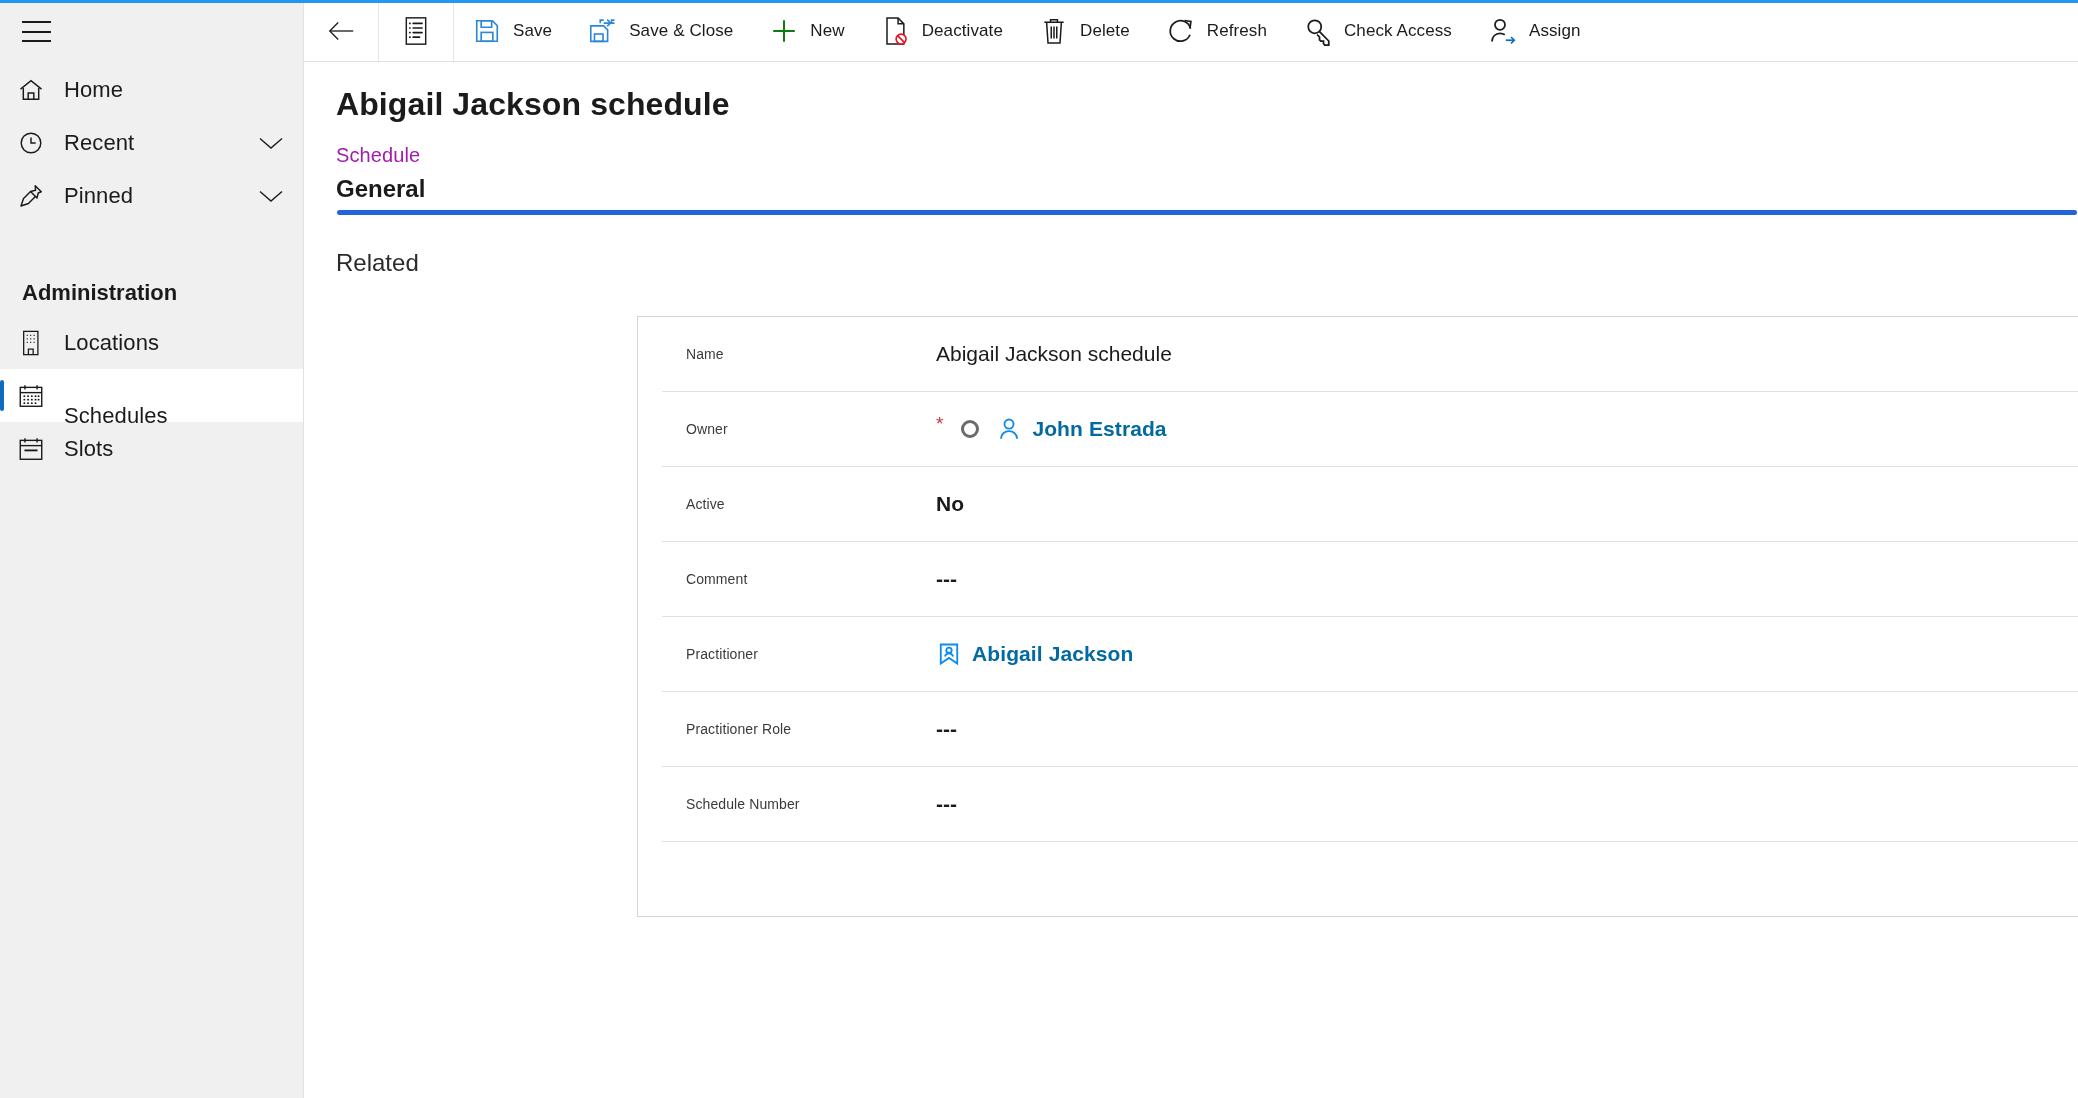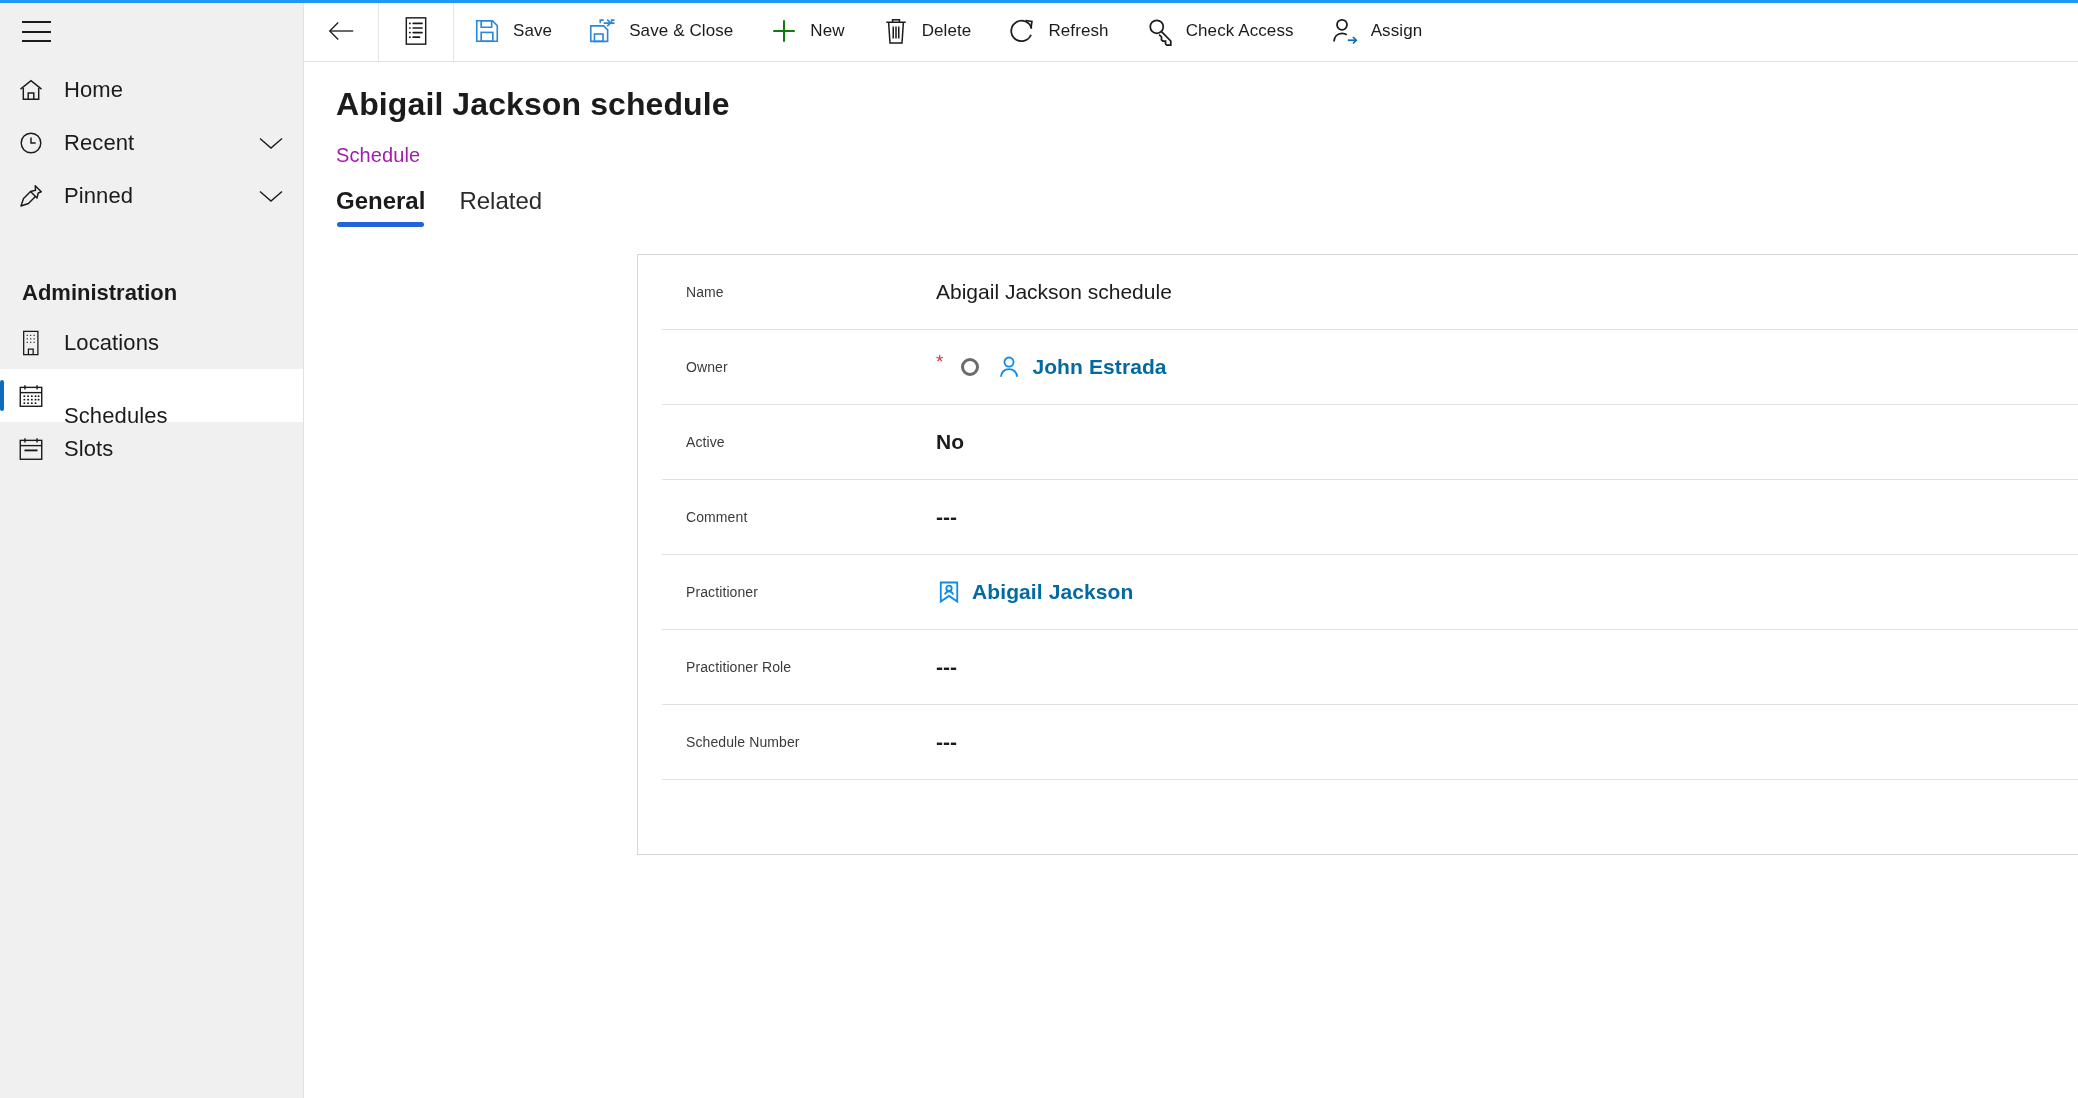--- a/index.html
+++ b/index.html
@@ -150,22 +150,23 @@
     font-size: 20px;
     color: #a21caf;
     margin-top: 20px;
     letter-spacing: .1px;
   }
 
   
   .tabs {
     display: flex;
     padding-left: 32px;
-    margin-top: 20px;
+    margin-top: 8px;
     gap: 34px;
+    flex-direction: column;
   }
   .tab {
     font-size: 24px;
     color: #2b2b2b;
     padding-bottom: 12px;
     cursor: pointer;
     position: relative;
   }
   .tab.active { font-weight: 700; color: #1b1b1b; }
   .tab.active::after {
@@ -397,20 +398,31 @@
 
         <div class="cmd-btn">
           <span class="cico">
             <svg width="30" height="30" viewBox="0 0 24 24" fill="none" stroke="#0f7b0f" stroke-width="1.6">
               <path d="M12 3.4v17.2M3.4 12h17.2"></path>
             </svg>
           </span>
           <span class="clabel">New</span>
         </div>
 
+        <div class="cmd-btn">
+          <span class="cico">
+            <svg width="26" height="30" viewBox="0 0 22 26" fill="none">
+              <path d="M3.2 1.8h9.6l5 5v17.4H3.2z" stroke="#1b1b1b" stroke-width="1.3" fill="none"></path>
+              <path d="M12.8 1.8v5h5" stroke="#1b1b1b" stroke-width="1.3" fill="none"></path>
+              <circle cx="15.4" cy="20" r="4.3" stroke="#e81123" stroke-width="1.4" fill="#fff"></circle>
+              <path d="M12.6 17.2 18.2 22.8" stroke="#e81123" stroke-width="1.4"></path>
+            </svg>
+          </span>
+          <span class="clabel">Deactivate</span>
+        </div>
 
         <div class="cmd-btn">
           <span class="cico">
             <svg width="26" height="30" viewBox="0 0 22 26" fill="none" stroke="#1b1b1b" stroke-width="1.3">
               <path d="M2.6 5.4h16.8"></path>
               <path d="M8 5.4V3.2h6v2.2"></path>
               <path d="M4.6 5.4 5.8 23.4h10.4L17.4 5.4"></path>
               <path d="M8.6 9.2v10.4M11 9.2v10.4M13.4 9.2v10.4"></path>
             </svg>
           </span>

